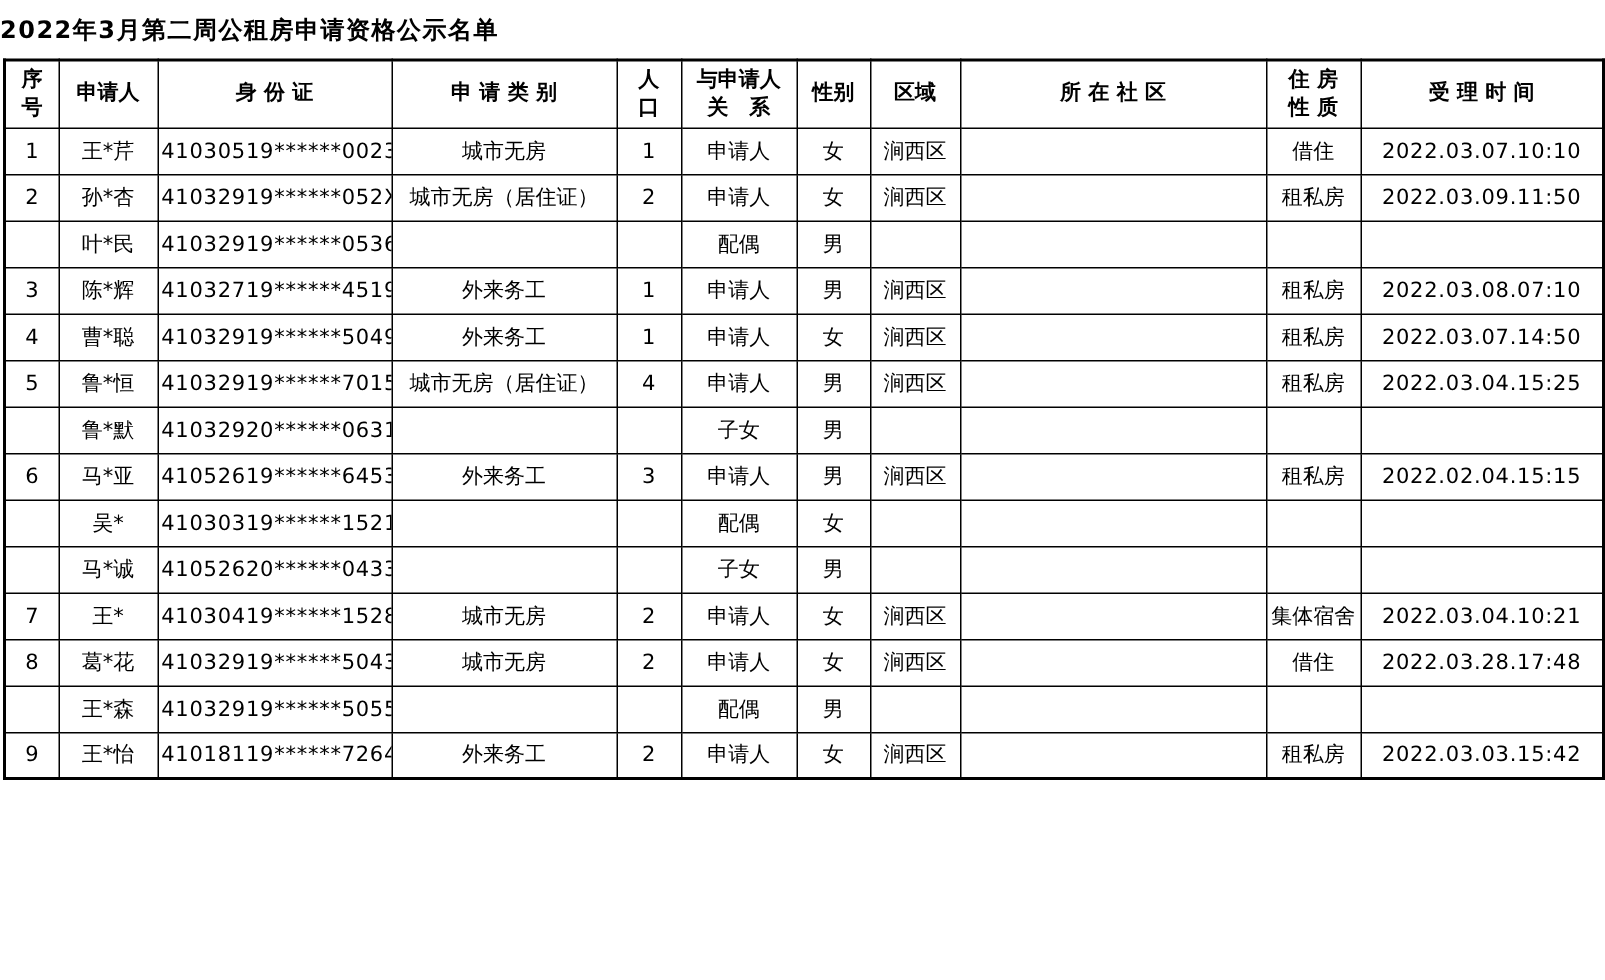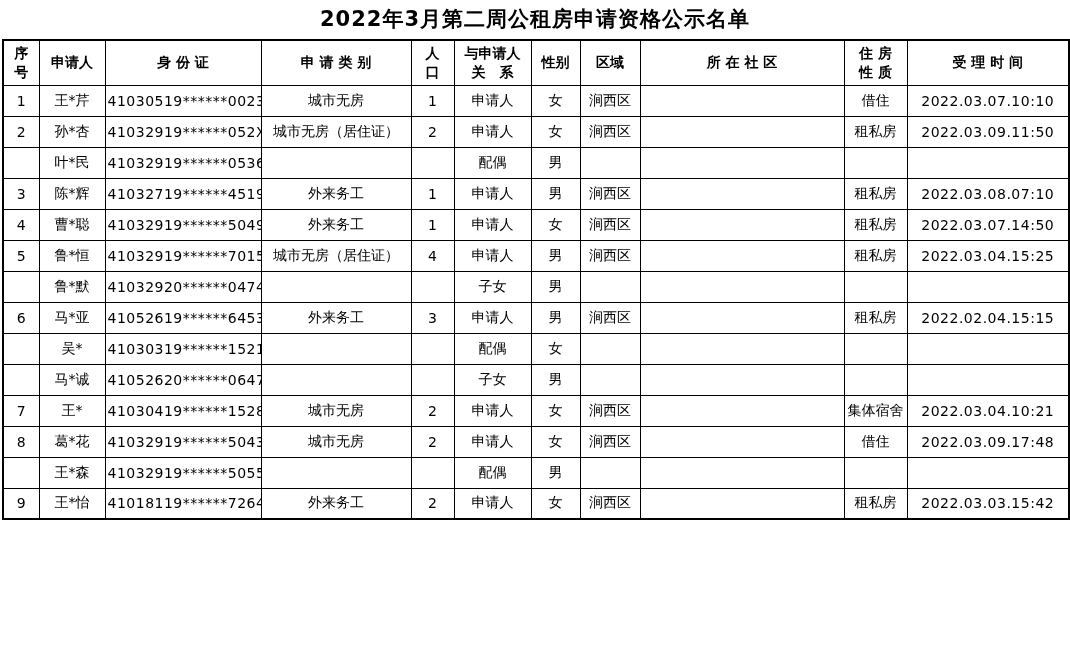--- a/index.html
+++ b/index.html
@@ -7,22 +7,22 @@
   body {
     width: 1070px; height: 653px;
     font-family: "DejaVu Sans", "Liberation Sans", sans-serif;
     color: #000000;
     overflow: hidden;
   }
   .page { position: relative; width: 1070px; height: 653px; background: #ffffff; }
   .doc-title {
     height: 52px;
     line-height: 39px;
-    text-align: center;
-    font-size: 21px;
+    text-align: left;
+    font-size: 16px;
     font-weight: bold;
     letter-spacing: 1px;
     white-space: nowrap;
   }
   table.roster {
     position: absolute;
     left: 2px; top: 39px;
     width: 1066px;
     border-collapse: collapse;
     table-layout: fixed;
@@ -167,21 +167,21 @@
           <td class="c-relation">申请人</td>
           <td class="c-gender">男</td>
           <td class="c-district">涧西区</td>
           <td class="c-community"></td>
           <td class="c-housing_type">租私房</td>
           <td class="c-accept_time">2022.03.04.15:25</td>
         </tr>
         <tr>
           <td class="c-index"></td>
           <td class="c-applicant">鲁*默</td>
-          <td class="c-id_card">41032920******0474</td>
+          <td class="c-id_card">41032920******0631</td>
           <td class="c-category"></td>
           <td class="c-household_size"></td>
           <td class="c-relation">子女</td>
           <td class="c-gender">男</td>
           <td class="c-district"></td>
           <td class="c-community"></td>
           <td class="c-housing_type"></td>
           <td class="c-accept_time"></td>
         </tr>
         <tr>
@@ -206,21 +206,21 @@
           <td class="c-relation">配偶</td>
           <td class="c-gender">女</td>
           <td class="c-district"></td>
           <td class="c-community"></td>
           <td class="c-housing_type"></td>
           <td class="c-accept_time"></td>
         </tr>
         <tr>
           <td class="c-index"></td>
           <td class="c-applicant">马*诚</td>
-          <td class="c-id_card">41052620******0647</td>
+          <td class="c-id_card">41052620******0433</td>
           <td class="c-category"></td>
           <td class="c-household_size"></td>
           <td class="c-relation">子女</td>
           <td class="c-gender">男</td>
           <td class="c-district"></td>
           <td class="c-community"></td>
           <td class="c-housing_type"></td>
           <td class="c-accept_time"></td>
         </tr>
         <tr>
@@ -240,21 +240,21 @@
           <td class="c-index">8</td>
           <td class="c-applicant">葛*花</td>
           <td class="c-id_card">41032919******5043</td>
           <td class="c-category">城市无房</td>
           <td class="c-household_size">2</td>
           <td class="c-relation">申请人</td>
           <td class="c-gender">女</td>
           <td class="c-district">涧西区</td>
           <td class="c-community"></td>
           <td class="c-housing_type">借住</td>
-          <td class="c-accept_time">2022.03.09.17:48</td>
+          <td class="c-accept_time">2022.03.28.17:48</td>
         </tr>
         <tr>
           <td class="c-index"></td>
           <td class="c-applicant">王*森</td>
           <td class="c-id_card">41032919******5055</td>
           <td class="c-category"></td>
           <td class="c-household_size"></td>
           <td class="c-relation">配偶</td>
           <td class="c-gender">男</td>
           <td class="c-district"></td>

